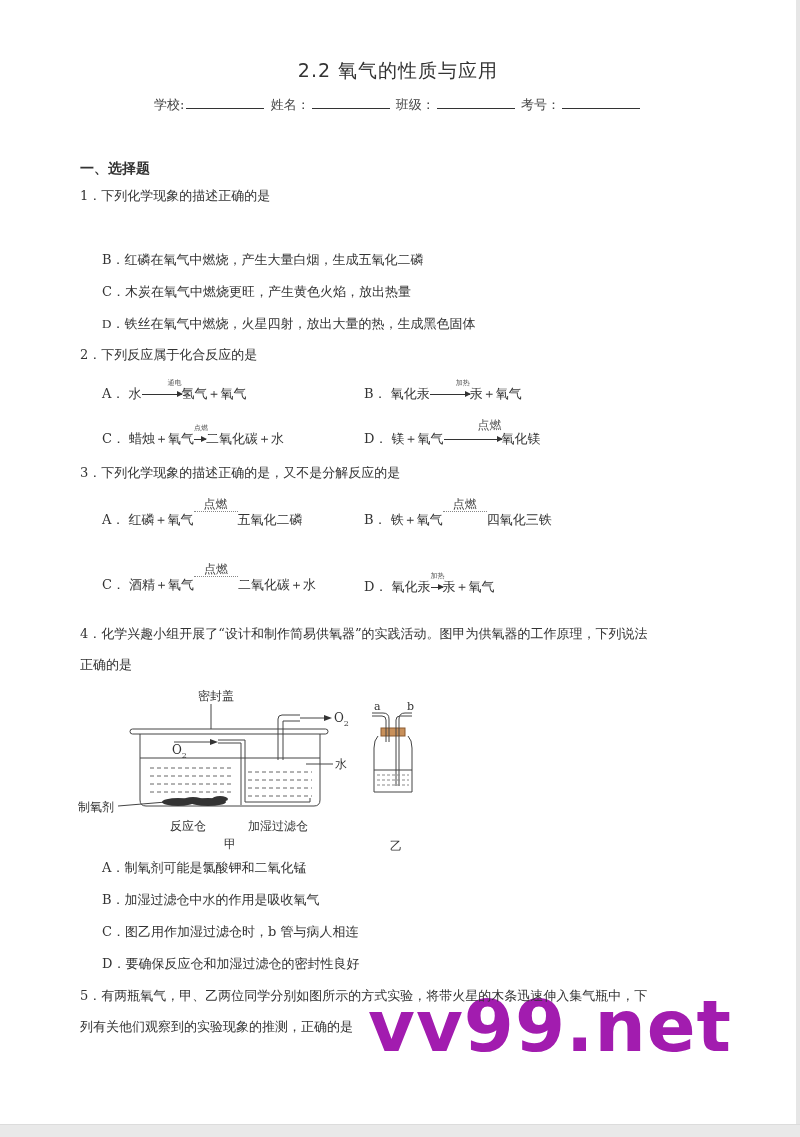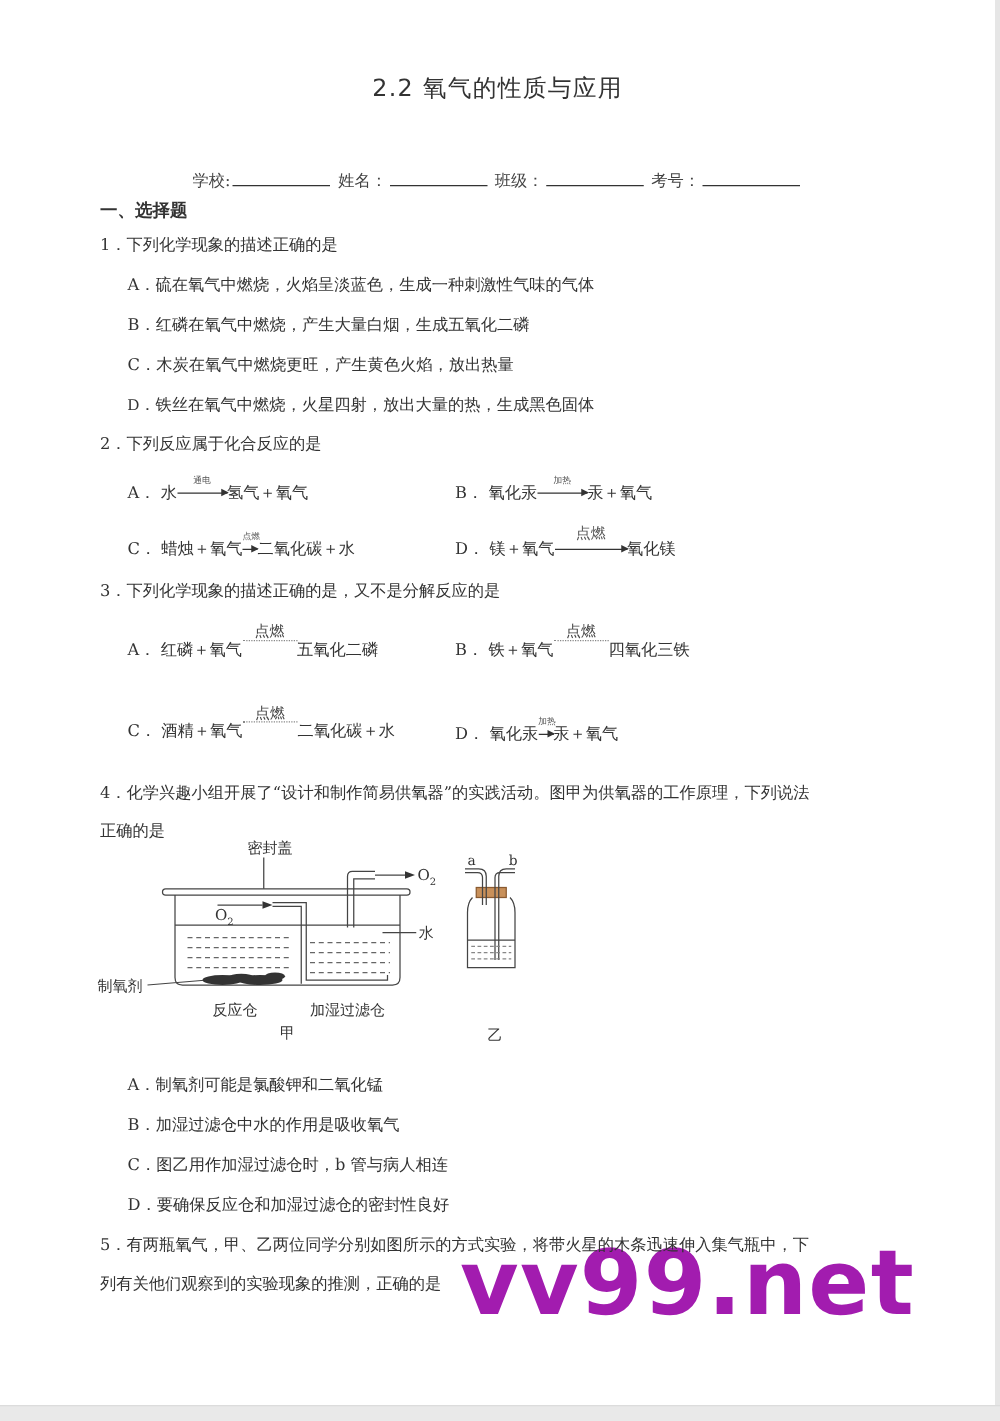--- a/index.html
+++ b/index.html
@@ -16,28 +16,28 @@
     .watermark {
       position: absolute; left: 368px; top: 990px;
       font-family: "DejaVu Sans", "Liberation Sans", sans-serif;
       font-weight: bold; font-size: 72px; letter-spacing: 1px;
       color: #a21caf; line-height: 1; z-index: 0;
     }
 
     .abs { position: absolute; white-space: nowrap; z-index: 1; }
     .title { left: 0; width: 796px; top: 58px; text-align: center; font-size: 19px; font-weight: normal;
       font-family: "DejaVu Sans", "Liberation Sans", sans-serif; color: #333; letter-spacing: 1px; }
-    .info { left: 0; width: 796px; top: 96px; text-align: center; font-size: 13px; color: #444; margin-top: 40px; }
+    .info { left: 0; width: 796px; top: 96px; text-align: center; font-size: 13px; color: #444; }
     .info .blank { display: inline-block; border-bottom: 1px solid #333; height: 12px; vertical-align: baseline; margin: 0 2px; }
 
     .section { left: 80px; top: 160px; font-size: 14px; font-weight: bold; font-family: "DejaVu Sans", "Liberation Sans", sans-serif; color: #333; }
     .q { font-size: 13px; color: #333; }
     .opt { font-size: 13px; color: #333; }
     .arrow-wrap { display: inline-block; position: relative; vertical-align: baseline; text-align: center; }
-    .arrow-wrap .cond { position: absolute; left: 0; right: 0; text-align: center; font-size: 7px; color: #555; top: -8px; }
+    .arrow-wrap .cond { position: absolute; left: 0; right: 0; text-align: right; font-size: 7px; color: #555; top: -8px; }
     .arrow-wrap .cond.big { font-size: 12px; top: -14px; }
     .arrow-line { display: inline-block; height: 1px; background: #333; vertical-align: middle; position: relative; }
     .arrow-line::after { content: ""; position: absolute; right: -1px; top: -3px; border-left: 6px solid #333; border-top: 3.5px solid transparent; border-bottom: 3.5px solid transparent; }
     .eqsign { display: inline-block; position: relative; width: 44px; text-align: center; vertical-align: baseline; }
     .eqsign .cond { position: absolute; left: 0; right: 0; top: -14px; font-size: 12px; color: #444; text-align: center; border-bottom: 1px dotted #888; line-height: 13px; }
 
     svg text { font-family: "DejaVu Serif", "Liberation Serif", serif; }
   </style>
 </head>
 <body>
@@ -52,21 +52,20 @@
     <span>姓名：</span><span class="blank" style="width:78px"></span>
     <span>班级：</span><span class="blank" style="width:78px"></span>
     <span>考号：</span><span class="blank" style="width:78px"></span>
   </div>
 
   <div class="abs section">一、选择题</div>
 
   <div class="abs q" style="left:80px; top:187px;">
     <span>1．</span><span>下列化学现象的描述正确的是</span>
   </div>
-  <div class="abs opt" style="left:102px; top:219px;"><span>A．</span><span>硫在氧气中燃烧，火焰呈淡蓝色，生成一种刺激性气味的气体</span></div>
   <div class="abs opt" style="left:102px; top:251px;"><span>B．</span><span>红磷在氧气中燃烧，产生大量白烟，生成五氧化二磷</span></div>
   <div class="abs opt" style="left:102px; top:283px;"><span>C．</span><span>木炭在氧气中燃烧更旺，产生黄色火焰，放出热量</span></div>
   <div class="abs opt" style="left:102px; top:315px;font-family:Liberation Serif, serif;"><span>D．</span><span>铁丝在氧气中燃烧，火星四射，放出大量的热，生成黑色固体</span></div>
 
   <div class="abs q" style="left:80px; top:346px;">
     <span>2．</span><span>下列反应属于化合反应的是</span>
   </div>
   <div class="abs opt" style="left:102px; top:385px;">
     <span>A．</span>
     <span>水</span><span class="arrow-wrap"><span class="cond">通电</span><span class="arrow-line" style="width:40px"></span></span><span>氢气＋氧气</span>
@@ -102,21 +101,21 @@
   <div class="abs opt" style="left:364px; top:578px;">
     <span>D．</span>
     <span>氧化汞</span><span class="arrow-wrap"><span class="cond">加热</span><span class="arrow-line" style="width:12px"></span></span><span>汞＋氧气</span>
   </div>
 
   <div class="abs q" style="left:80px; top:625px;">
     <span>4．</span><span>化学兴趣小组开展了“设计和制作简易供氧器”的实践活动。图甲为供氧器的工作原理，下列说法</span>
   </div>
   <div class="abs q" style="left:80px; top:656px;">正确的是</div>
 
-  <div class="abs" style="left:78px; top:670px; width:360px; height:165px;">
+  <div class="abs" style="left:78px; top:688px; width:360px; height:165px;">
     <svg width="360" height="165" viewBox="0 0 360 165">
 
       <g stroke="#444" fill="none" stroke-width="1">
 
         <rect x="52" y="41" width="198" height="5" rx="2.5" fill="#fff"></rect>
 
         <path d="M62 46 L62 112 Q62 118 68 118 L236 118 Q242 118 242 112 L242 46"></path>
 
         <line x1="62" y1="70" x2="242" y2="70"></line>
 

